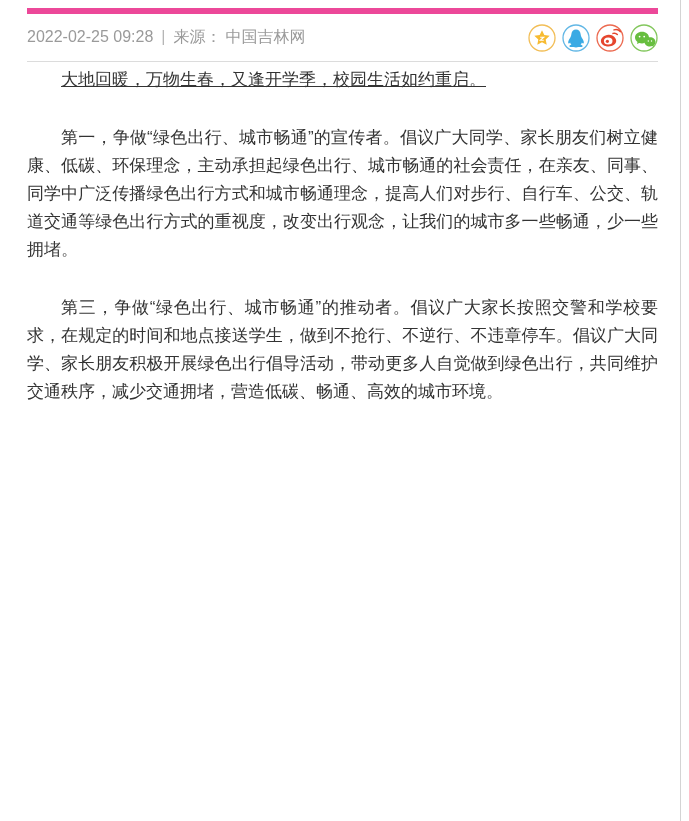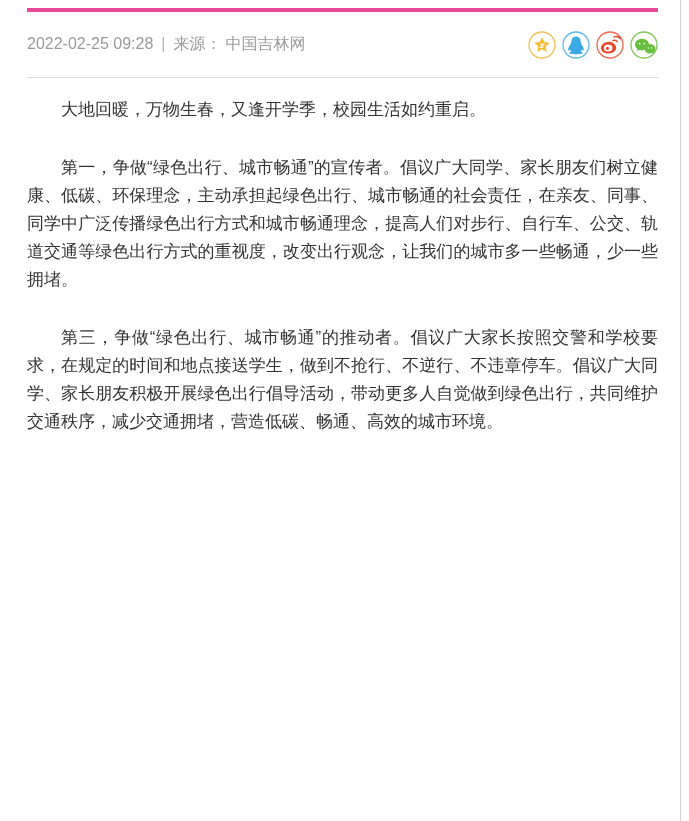--- a/index.html
+++ b/index.html
@@ -23,23 +23,23 @@
   h1.article-title {
     padding-top: 26px;
     font-size: 25px;
     line-height: 47px;
     font-weight: 400;
     color: #000000;
     letter-spacing: 0px;
   }
   .meta-row {
     margin-top: 8px;
-    border-top: 4px solid #ec4899;
+    border-top: 6px solid #ec4899;
     border-bottom: 1px solid #dcdcdc;
-    height: 70px;
+    height: 54px;
     display: flex;
     align-items: center;
     justify-content: space-between;
   }
   .meta-left {
     font-size: 16px;
     color: #9a9a9a;
     white-space: nowrap;
   }
   .meta-left .sep { margin: 0 8px; color: #b5b5b5; }
@@ -52,21 +52,21 @@
   }
   .share-btn svg { display: block; }
   .article p {
     font-size: 17px;
     line-height: 28px;
     color: #333333;
     text-align: justify;
     text-indent: 2em;
     margin: 30px 0;
   }
-  .article p:first-child { margin-top: 18px; }
+  .article p:first-child { margin-top: 4px; text-decoration: underline; }
 </style>
 </head>
 <body>
 
 <div class="right-border"></div>
 
 <div class="content">
 
 
   <div class="meta-row">

